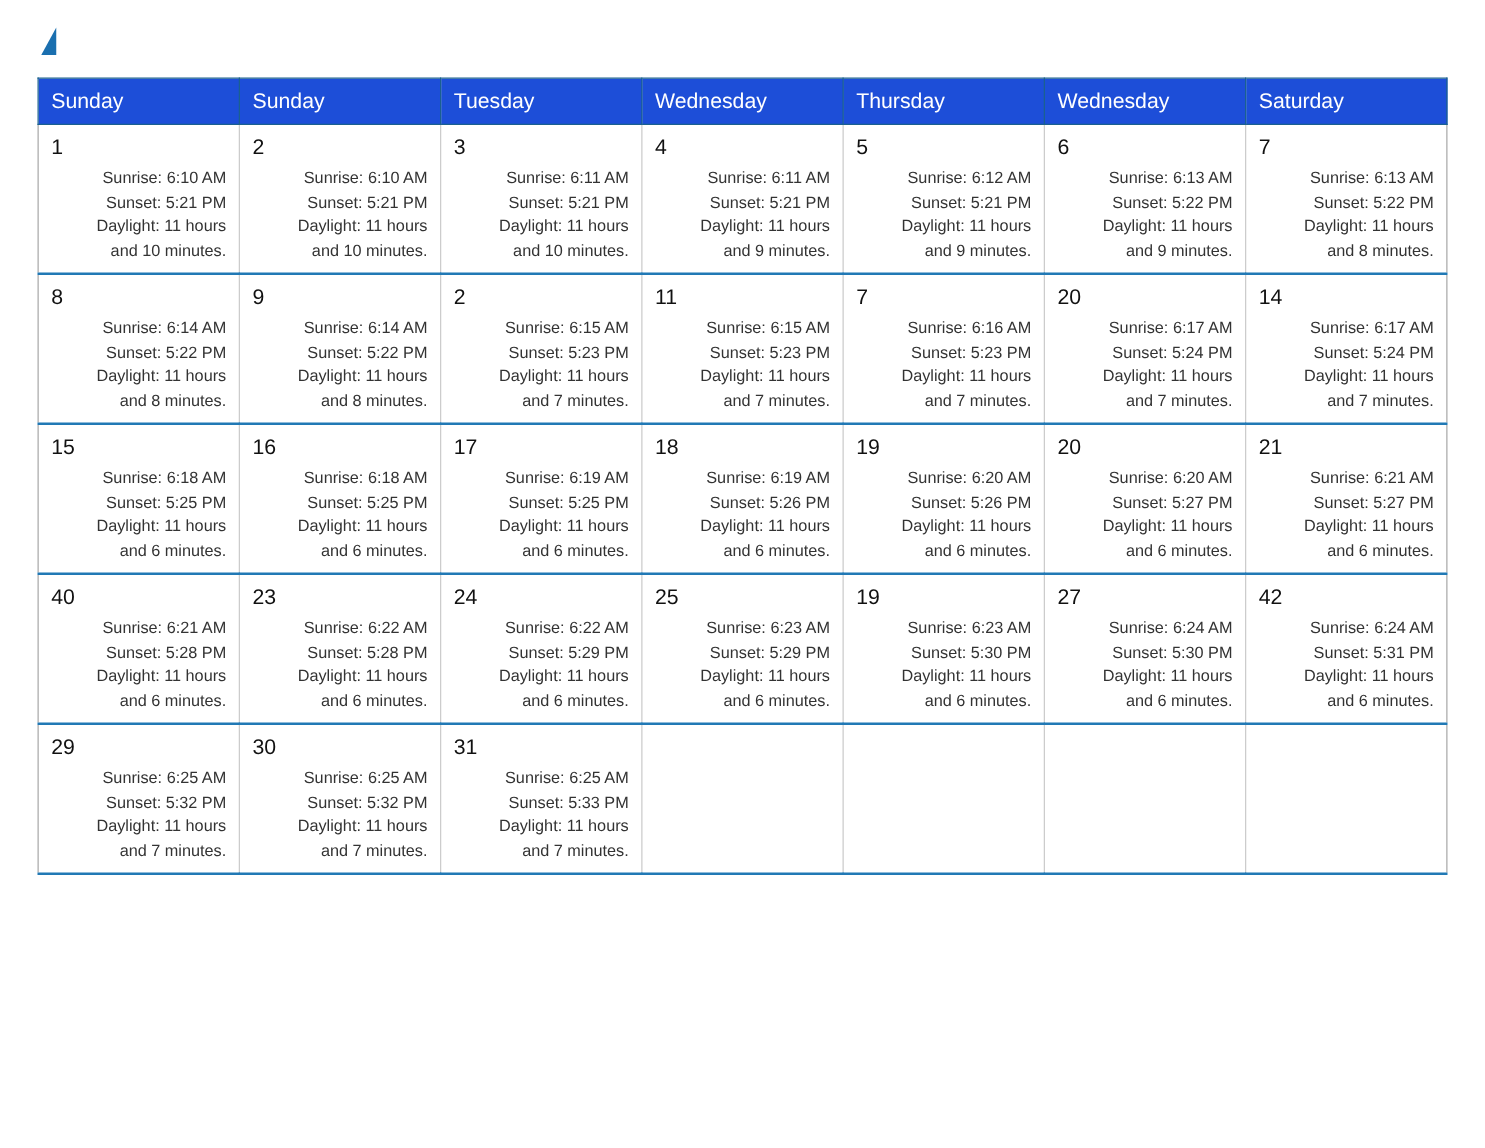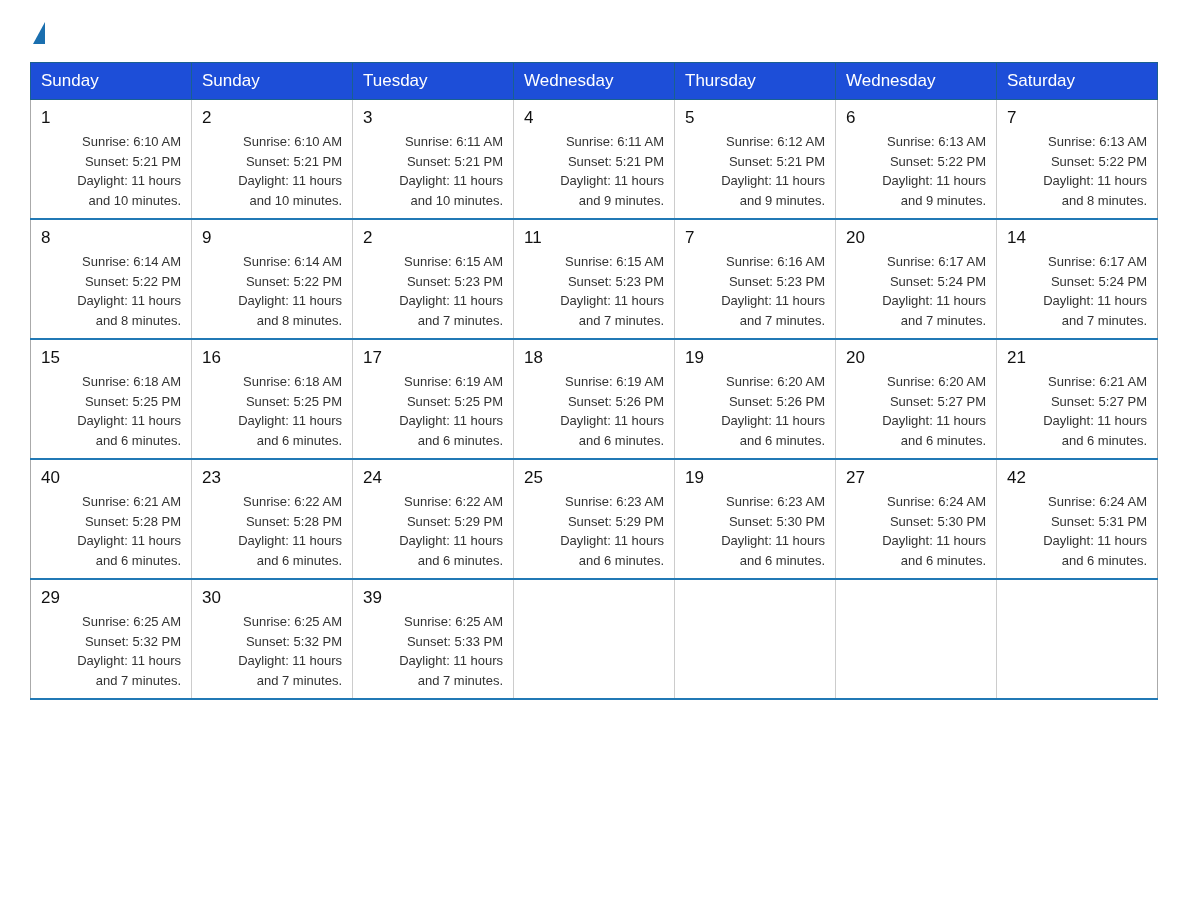--- a/index.html
+++ b/index.html
@@ -261,21 +261,21 @@
       <tr>
         <td>
           <div class="day-number">29</div>
           <div class="day-info">Sunrise: 6:25 AM<br>Sunset: 5:32 PM<br>Daylight: 11 hours<br>and 7 minutes.</div>
         </td>
         <td>
           <div class="day-number">30</div>
           <div class="day-info">Sunrise: 6:25 AM<br>Sunset: 5:32 PM<br>Daylight: 11 hours<br>and 7 minutes.</div>
         </td>
         <td>
-          <div class="day-number">39</div>
+          <div class="day-number">31</div>
           <div class="day-info">Sunrise: 6:25 AM<br>Sunset: 5:33 PM<br>Daylight: 11 hours<br>and 7 minutes.</div>
         </td>
         <td class="empty-cell"></td>
         <td class="empty-cell"></td>
         <td class="empty-cell"></td>
         <td class="empty-cell"></td>
       </tr>
     </tbody>
 </table>
 

